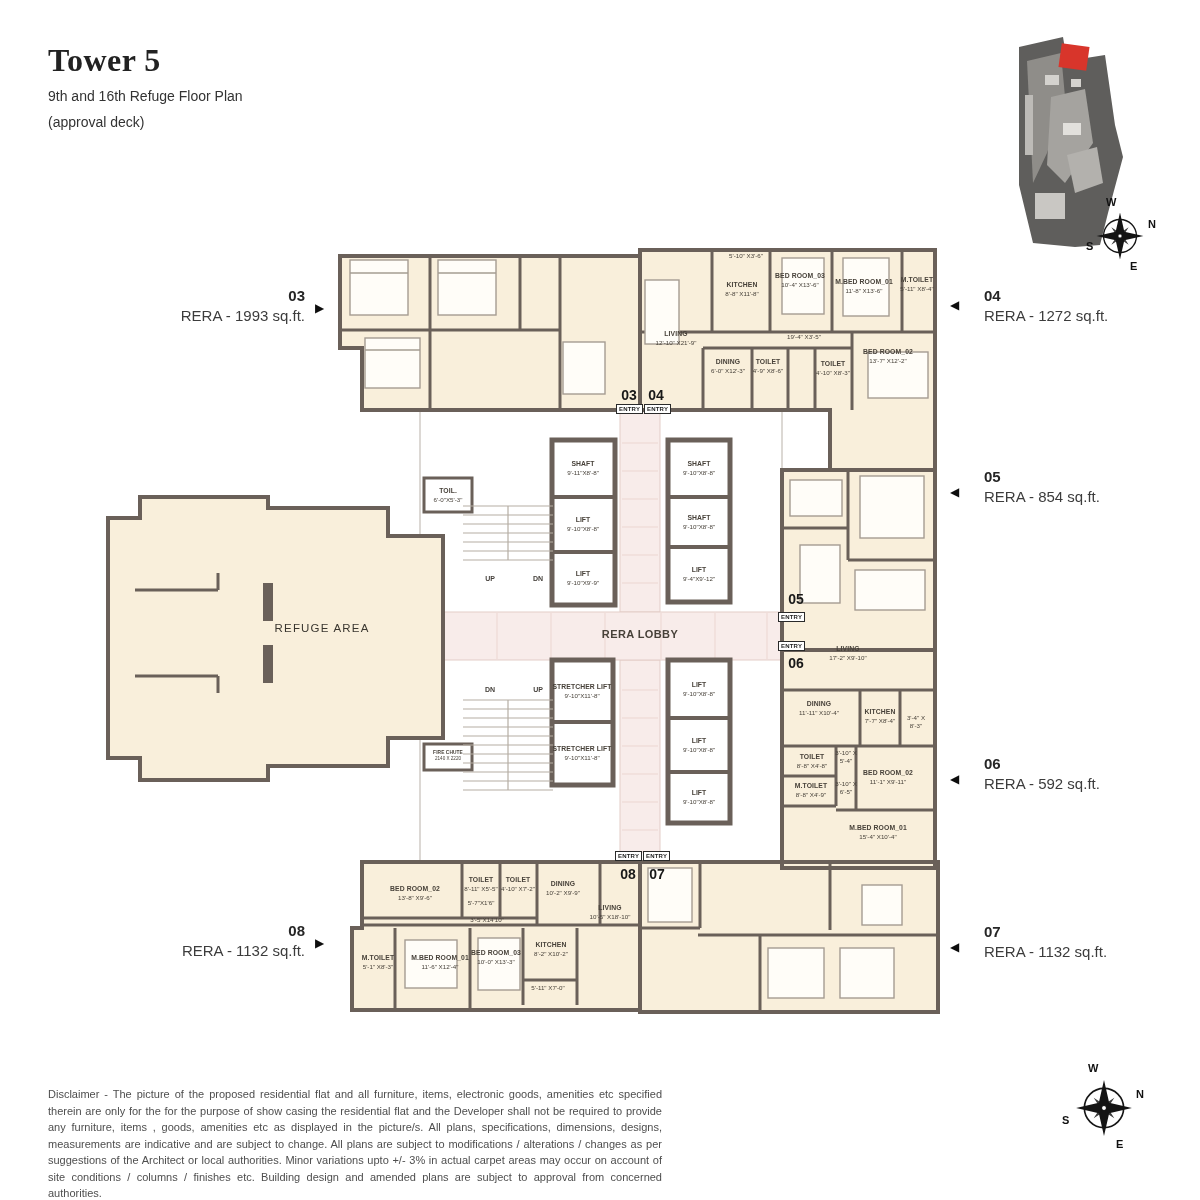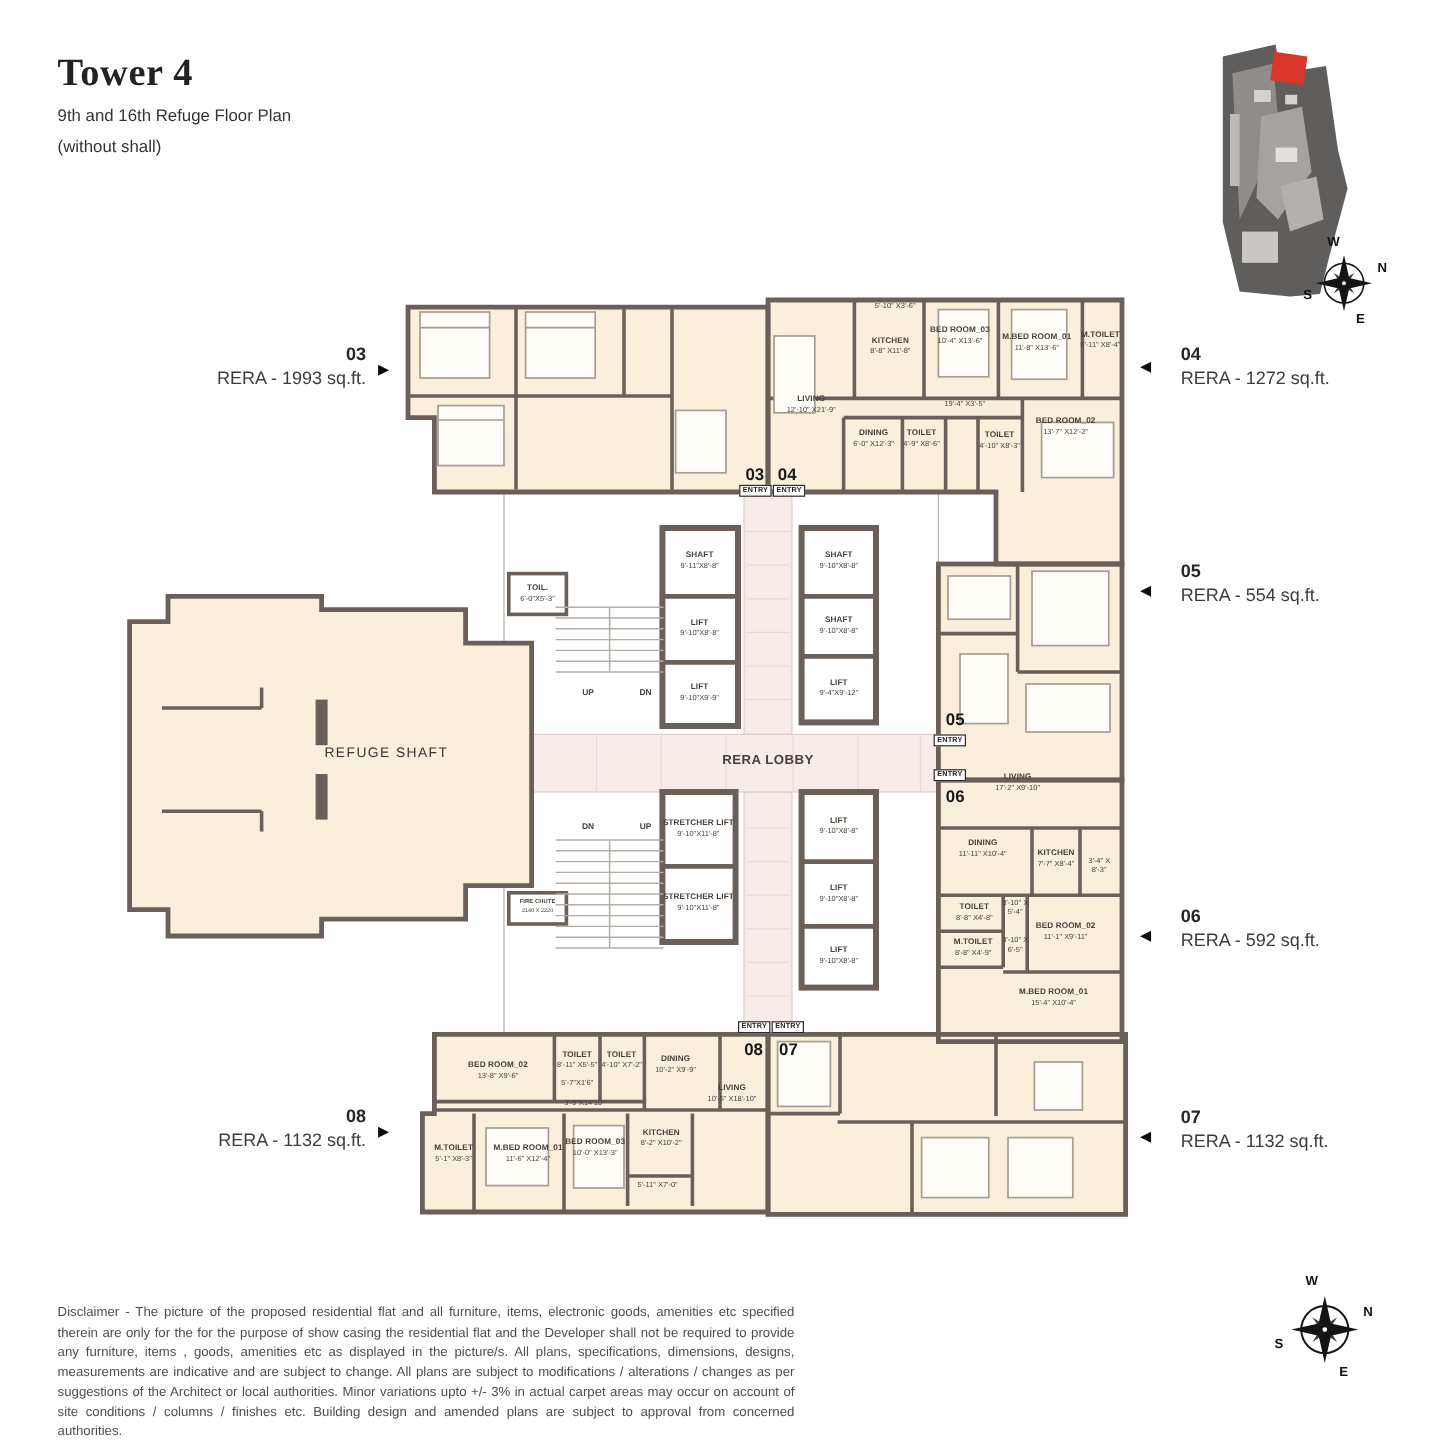--- a/index.html
+++ b/index.html
@@ -34,23 +34,23 @@
   .disclaimer{position:absolute;left:48px;top:1086px;width:614px;font-size:11px;
               color:#4e4e4e;line-height:1.5;text-align:justify}
   
   .compass{position:absolute;z-index:6}
   .compass .pt{position:absolute;font-weight:700;font-size:11px;color:#111}
   svg{display:block}
 </style>
 </head>
 <body>
 
-<div class="title">Tower 4</div>
+<div class="title">Tower 5</div>
 <div class="subtitle" style="top:88px">9th and 16th Refuge Floor Plan</div>
-<div class="subtitle" style="top:114px">(without shall)</div>
+<div class="subtitle" style="top:114px">(approval deck)</div>
 
 <div class="abs" style="left:1005px;top:35px;width:130px;height:215px;z-index:2">
   <svg width="130" height="215" viewBox="0 0 130 215">
     <polygon points="14,12 58,2 62,26 100,20 110,90 118,122 103,178 95,210 70,212 28,208 14,150" fill="#5f5e5c"></polygon>
     <polygon points="22,26 56,18 60,62 42,118 28,148" fill="#8f8d89"></polygon>
     <polygon points="46,62 80,54 88,108 60,148 42,130" fill="#a5a39f"></polygon>
     <polygon points="62,120 92,112 98,148 70,158" fill="#b3b1ad"></polygon>
     <rect x="30" y="158" width="30" height="26" fill="#c9c7c3"></rect>
     <rect x="20" y="60" width="8" height="60" fill="#bdbbb7"></rect>
     <rect x="55" y="10" width="28" height="24" fill="#d8352b" transform="rotate(8 69 22)"></rect>
@@ -80,21 +80,21 @@
 <div class="arrow" style="left:315px;top:301px">▶</div>
 
 <div class="ulabel" style="left:984px;top:287px">
   <span class="num">04</span>
   <span class="rera">RERA - 1272 sq.ft.</span>
 </div>
 <div class="arrow" style="left:950px;top:298px">◀</div>
 
 <div class="ulabel" style="left:984px;top:468px">
   <span class="num">05</span>
-  <span class="rera">RERA - 554 sq.ft.</span>
+  <span class="rera">RERA - 854 sq.ft.</span>
 </div>
 <div class="arrow" style="left:950px;top:485px">◀</div>
 
 <div class="ulabel" style="left:984px;top:755px">
   <span class="num">06</span>
   <span class="rera">RERA - 592 sq.ft.</span>
 </div>
 <div class="arrow" style="left:950px;top:772px">◀</div>
 
 <div class="ulabel" style="left:984px;top:923px">
@@ -344,21 +344,21 @@
 </div>
 
 <div class="dirlabel" style="left:490px;top:578px">UP</div>
 <div class="dirlabel" style="left:538px;top:578px">DN</div>
 <div class="dirlabel" style="left:490px;top:689px">DN</div>
 <div class="dirlabel" style="left:538px;top:689px">UP</div>
 
 <div class="rlabel big" style="left:640px;top:634px">
   <span class="rn">RERA LOBBY</span>
 </div>
-<div class="rlabel area" style="left:322px;top:628px">REFUGE SHAFT</div>
+<div class="rlabel area" style="left:322px;top:628px">REFUGE AREA</div>
 
 <div class="unitnum" style="left:629px;top:395px">03</div>
 <div class="unitnum" style="left:656px;top:395px">04</div>
 <div class="unitnum" style="left:796px;top:599px">05</div>
 <div class="unitnum" style="left:796px;top:663px">06</div>
 <div class="unitnum" style="left:657px;top:874px">07</div>
 <div class="unitnum" style="left:628px;top:874px">08</div>
 
 <div class="entry-box" style="left:616px;top:404px">ENTRY</div>
 <div class="entry-box" style="left:644px;top:404px">ENTRY</div>

